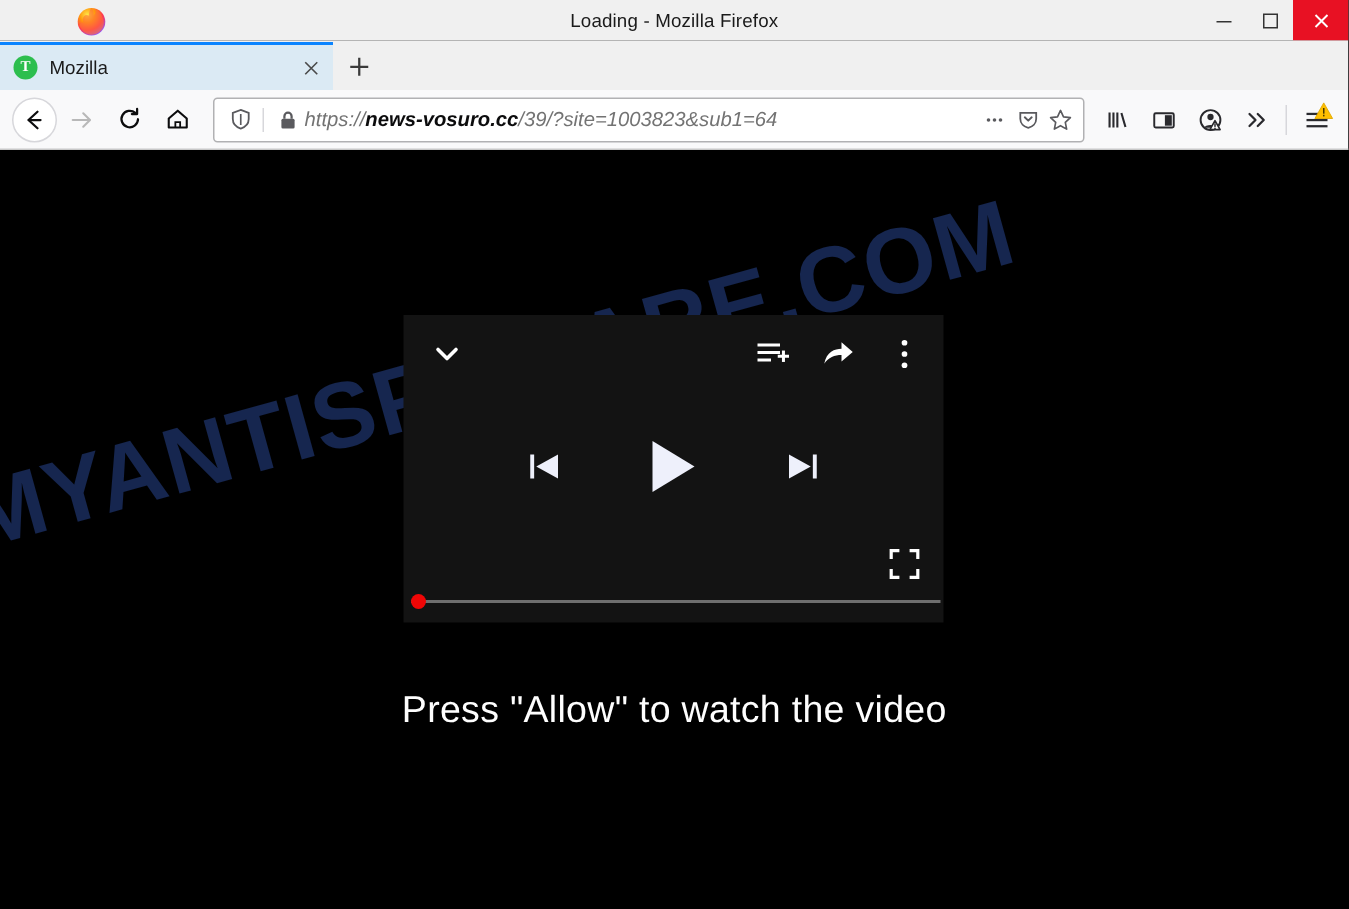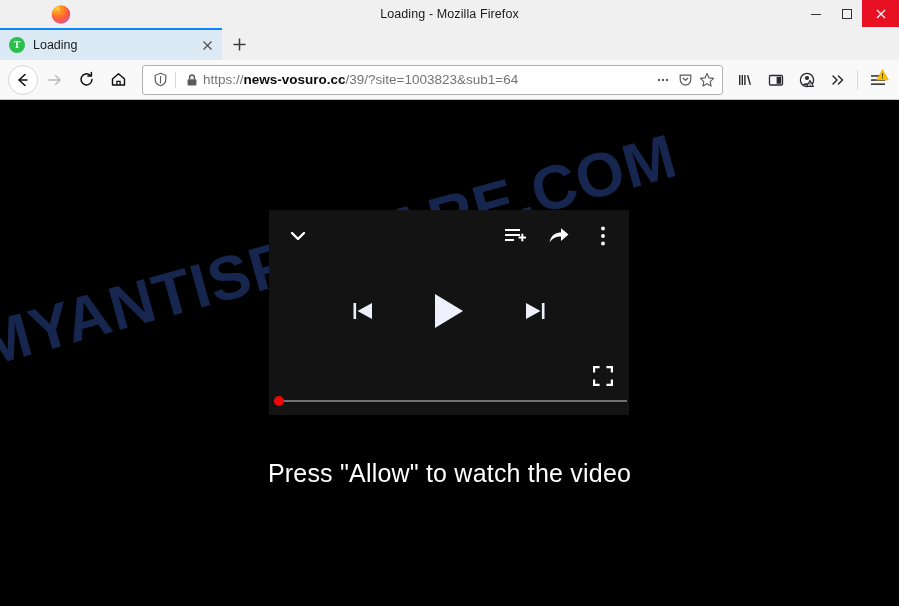--- a/index.html
+++ b/index.html
@@ -54,21 +54,21 @@
   }
   .tab-close { width: 18px; height: 18px; display:flex; align-items:center; justify-content:center; }
   .newtab {
     width: 34px; height: 32px; display:flex; align-items:center; justify-content:center;
   }
   .tabstrip-rest { flex: 1; height: 32px; }
 
   
   .navbar {
     height: 40px; background: #f9f9fa; display: flex; align-items: center;
-    padding: 0 6px; border-bottom: 1px solid #c8c8c8;
+    padding: 0 6px; border-bottom: 1px solid #c8c8c8; font-style: italic;
   }
   .navbtn { width: 32px; height: 32px; display:flex; align-items:center; justify-content:center; flex:none; }
   .navbtn.back {
     border: 1px solid #d7d7db; border-radius: 50%;
     width: 30px; height: 30px; background: #fff; margin-left:2px;
   }
   .urlbar {
     flex: 1; height: 30px; margin: 0 6px 0 8px;
     background: #fff; border: 1px solid #b1b1b3; border-radius: 3px;
     display: flex; align-items: center; padding: 0 4px 0 6px;
@@ -192,21 +192,21 @@
         <svg width="12" height="12" viewBox="0 0 12 12">
             <path d="M2 2 L10 10 M10 2 L2 10" stroke="#fff" stroke-width="1.3"></path>
           </svg>
       </div>
     </div>
   </div>
 
   <div class="tabstrip">
     <div class="tab">
       <div class="tab-favicon">T</div>
-      <div class="tab-label">Loading</div>
+      <div class="tab-label">Mozilla</div>
       <div class="tab-close">
         <svg width="11" height="11" viewBox="0 0 11 11">
             <path d="M1.5 1.5 L9.5 9.5 M9.5 1.5 L1.5 9.5" stroke="#4a4a4a" stroke-width="1.1"></path>
           </svg>
       </div>
     </div>
     <div class="newtab">
       <svg width="15" height="15" viewBox="0 0 15 15">
           <path d="M7.5 1.5 V13.5 M1.5 7.5 H13.5" stroke="#3a3a3a" stroke-width="1.5"></path>
         </svg>

